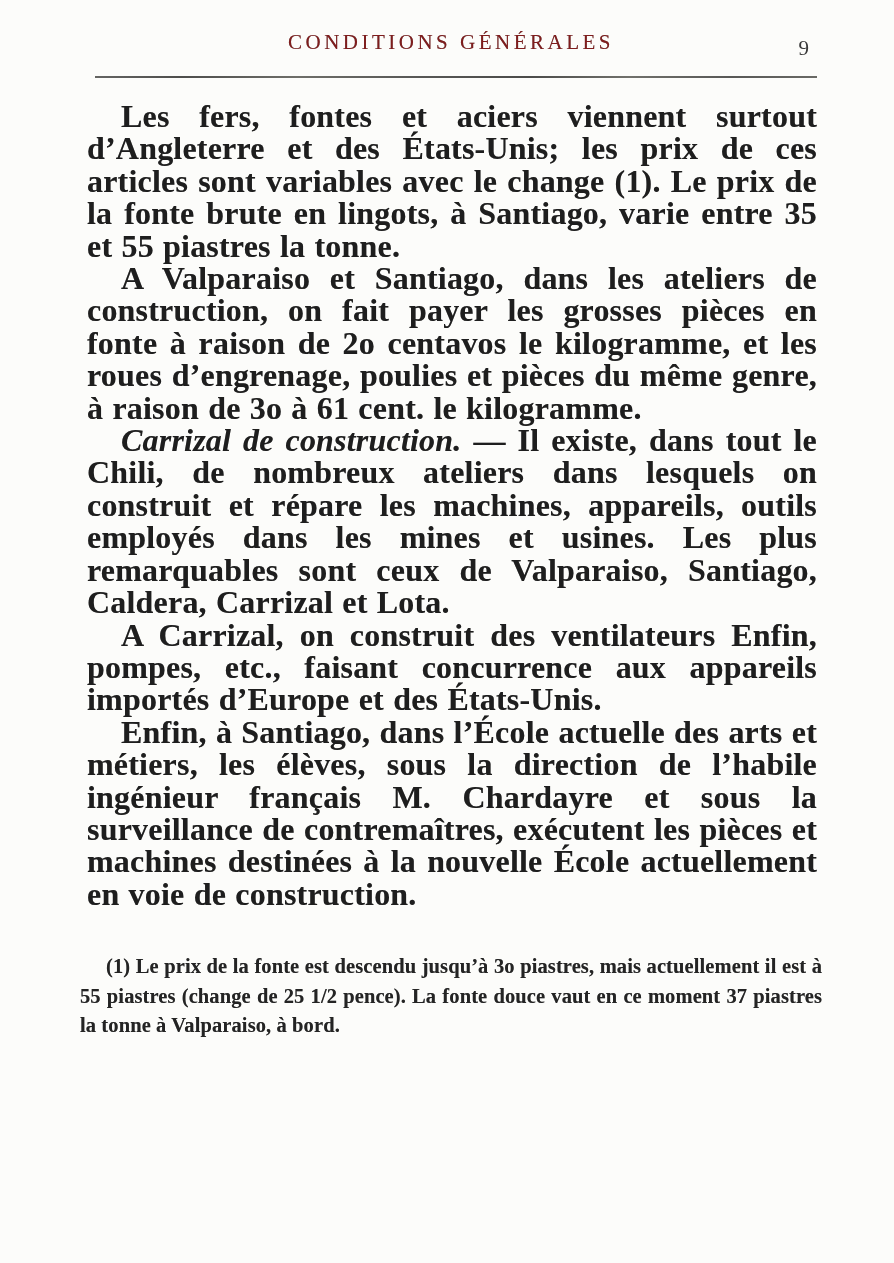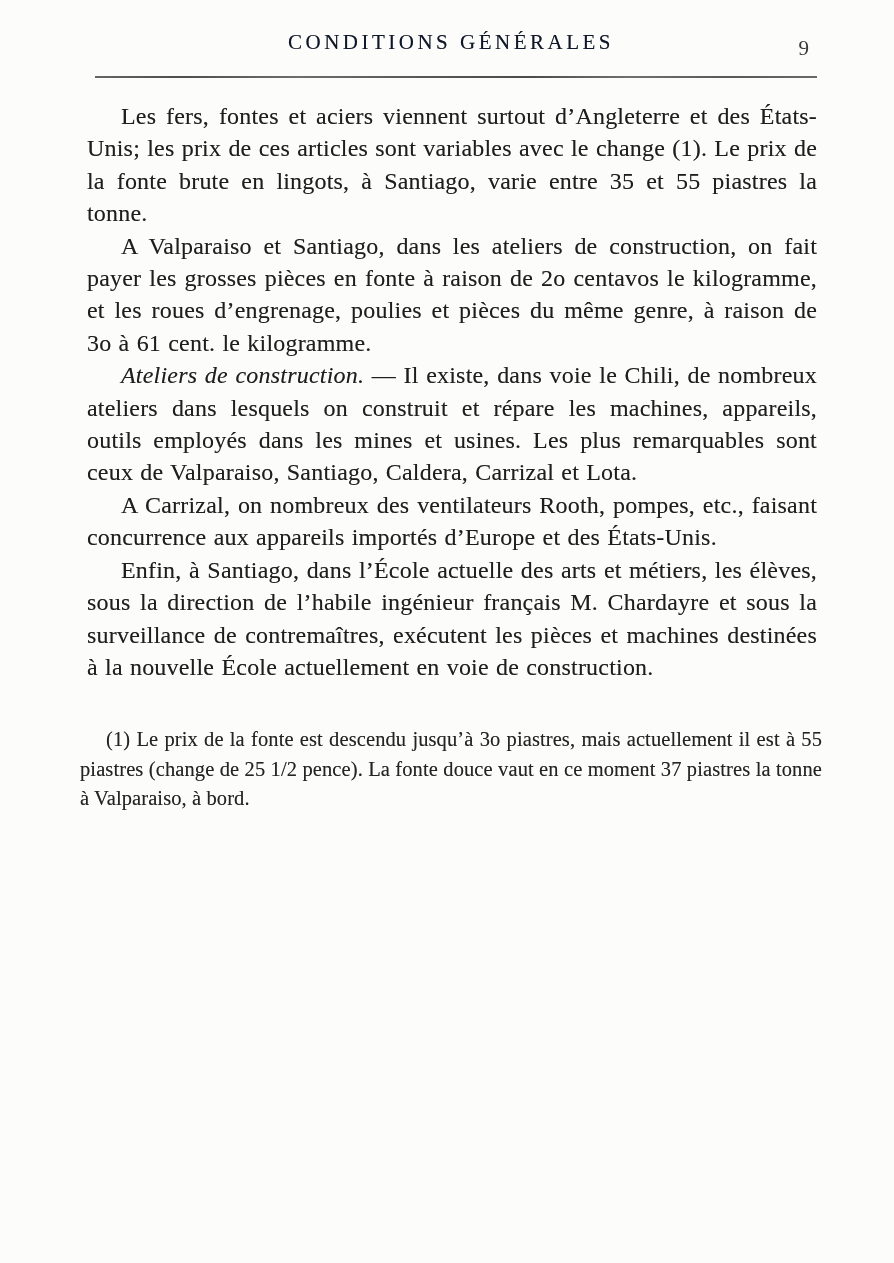--- a/index.html
+++ b/index.html
@@ -25,21 +25,21 @@
     height: 34px;
   }
   .header-title {
     position: absolute;
     left: 0;
     right: 0;
     top: 0;
     text-align: center;
     font-size: 21px;
     letter-spacing: 3.5px;
-    color: #0f172a;
+    color: #7f1d1d;
     text-shadow: 0 0 0.5px rgba(20,20,20,0.45);
   }
   .page-number {
     position: absolute;
     right: 6px;
     top: 6px;
     font-size: 21px;
     color: #3a3a3a;
   }
   .header-rule {
@@ -48,27 +48,28 @@
     height: 2px;
     background: linear-gradient(90deg,
       #4a4a48 0%, #2f2f2d 12%, #55554f 28%, #3a3a38 45%,
       #2c2c2a 60%, #585852 74%, #3b3b39 88%, #50504b 100%);
     opacity: 0.85;
   }
   
   .page-body {
     margin: 22px 104px 0 87px;
     width: 730px;
-    font-size: 24px;
+    font-size: 32px;
     line-height: 32.4px;
     text-align: justify;
     letter-spacing: 0.2px;
     word-spacing: 1px;
     color: #1e1e1e;
     text-shadow: 0 0 0.4px rgba(25,25,25,0.4);
+    font-weight: bold;
   }
   .page-body p {
     margin: 0;
     text-indent: 34px;
   }
   .seg-italic {
     font-style: italic;
   }
   
   .footnote {
@@ -77,20 +78,21 @@
     font-size: 20.5px;
     line-height: 29.5px;
     text-align: justify;
     letter-spacing: 0.1px;
     color: #242424;
     text-shadow: 0 0 0.4px rgba(25,25,25,0.4);
   }
   .footnote p {
     margin: 0;
     text-indent: 26px;
+    font-weight: bold;
   }
 </style>
 </head>
 <body>
 
 <div class="page">
 
   <div class="running-header">
     <div class="header-title">CONDITIONS GÉNÉRALES</div>
     <div class="page-number">9</div>
@@ -104,27 +106,27 @@
       <span>Les fers, fontes et aciers viennent surtout d’Angleterre et des États-Unis; les prix de ces articles sont variables avec le change (1). Le prix de la fonte brute en lingots, à Santiago, varie entre 35 et 55 piastres la tonne.</span>
     </p>
 
 
     <p>
       <span>A Valparaiso et Santiago, dans les ateliers de construction, on fait payer les grosses pièces en fonte à raison de 2o centavos le kilogramme, et les roues d’engrenage, poulies et pièces du même genre, à raison de 3o à 61 cent. le kilogramme.</span>
     </p>
 
 
     <p>
-      <span class="seg-italic">Ateliers de construction.</span><span> — Il existe, dans voie le Chili, de nombreux ateliers dans lesquels on construit et répare les machines, appareils, outils employés dans les mines et usines. Les plus remarquables sont ceux de Valparaiso, Santiago, Caldera, Carrizal et Lota.</span>
+      <span class="seg-italic">Carrizal de construction.</span><span> — Il existe, dans tout le Chili, de nombreux ateliers dans lesquels on construit et répare les machines, appareils, outils employés dans les mines et usines. Les plus remarquables sont ceux de Valparaiso, Santiago, Caldera, Carrizal et Lota.</span>
     </p>
 
 
 
     <p>
-      <span>A Carrizal, on nombreux des ventilateurs Rooth, pompes, etc., faisant concurrence aux appareils importés d’Europe et des États-Unis.</span>
+      <span>A Carrizal, on construit des ventilateurs Enfin, pompes, etc., faisant concurrence aux appareils importés d’Europe et des États-Unis.</span>
     </p>
 
     <p>
       <span>Enfin, à Santiago, dans l’École actuelle des arts et métiers, les élèves, sous la direction de l’habile ingénieur français M. Chardayre et sous la surveillance de contremaîtres, exécutent les pièces et machines destinées à la nouvelle École actuellement en voie de construction.</span>
     </p>
 
   </div>
 
   <div class="footnote">
     <p>(1) Le prix de la fonte est descendu jusqu’à 3o piastres, mais actuellement il est à 55 piastres (change de 25 1/2 pence).  La fonte douce vaut en ce moment 37 piastres la tonne à Valparaiso, à bord.</p>

